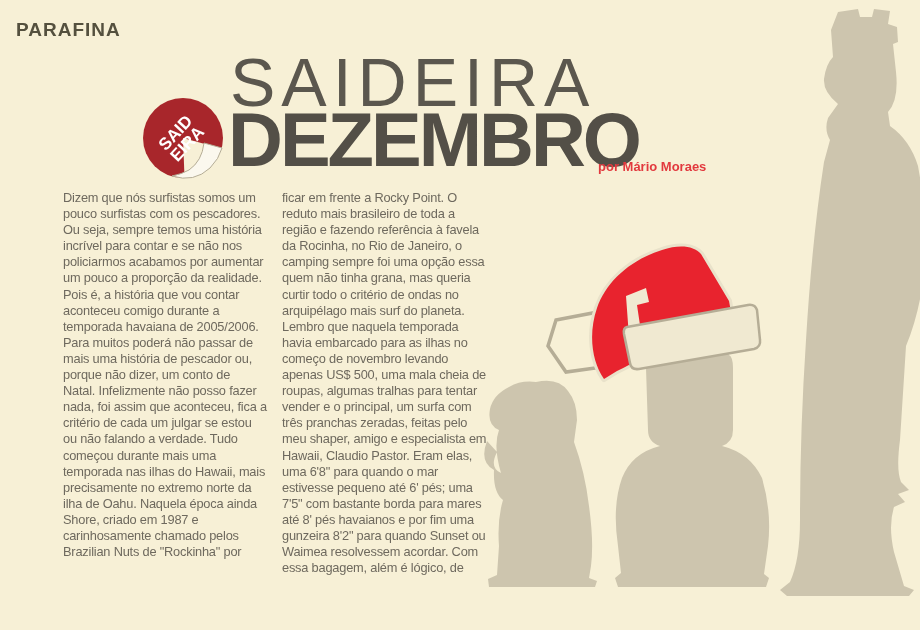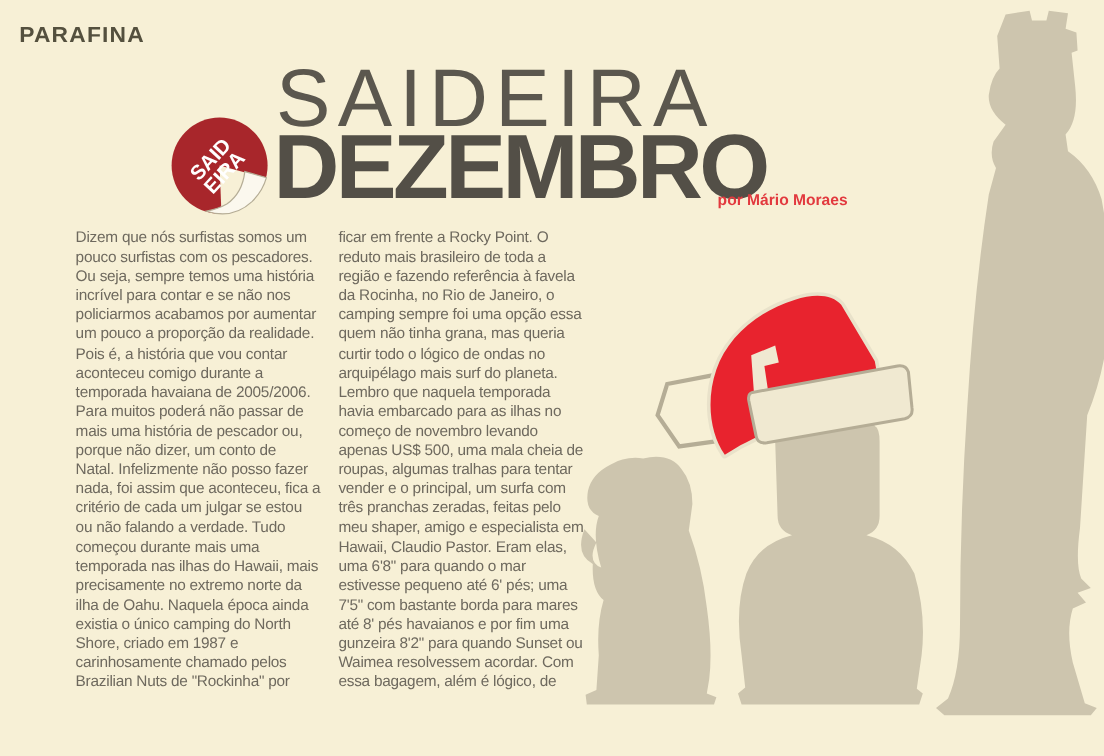--- a/index.html
+++ b/index.html
@@ -91,33 +91,32 @@
       <div class="tline">mais uma história de pescador ou,</div>
       <div class="tline">porque não dizer, um conto de</div>
       <div class="tline">Natal. Infelizmente não posso fazer</div>
       <div class="tline">nada, foi assim que aconteceu, fica a</div>
       <div class="tline">critério de cada um julgar se estou</div>
       <div class="tline">ou não falando a verdade. Tudo</div>
       <div class="tline">começou durante mais uma</div>
       <div class="tline">temporada nas ilhas do Hawaii, mais</div>
       <div class="tline">precisamente no extremo norte da</div>
       <div class="tline">ilha de Oahu. Naquela época ainda</div>
-      <div class="tline">existia o único camping do North</div>
       <div class="tline">Shore, criado em 1987 e</div>
       <div class="tline">carinhosamente chamado pelos</div>
       <div class="tline">Brazilian Nuts de "Rockinha" por</div>
     </div>
   <div class="col col2">
       <div class="tline">ficar em frente a Rocky Point. O</div>
       <div class="tline">reduto mais brasileiro de toda a</div>
       <div class="tline">região e fazendo referência à favela</div>
       <div class="tline">da Rocinha, no Rio de Janeiro, o</div>
       <div class="tline">camping sempre foi uma opção essa</div>
       <div class="tline">quem não tinha grana, mas queria</div>
-      <div class="tline">curtir todo o lógico de ondas no</div>
+      <div class="tline">curtir todo o critério de ondas no</div>
       <div class="tline">arquipélago mais surf do planeta.</div>
       <div class="tline">Lembro que naquela temporada</div>
       <div class="tline">havia embarcado para as ilhas no</div>
       <div class="tline">começo de novembro levando</div>
       <div class="tline">apenas US$ 500, uma mala cheia de</div>
       <div class="tline">roupas, algumas tralhas para tentar</div>
       <div class="tline">vender e o principal, um surfa com</div>
       <div class="tline">três pranchas zeradas, feitas pelo</div>
       <div class="tline">meu shaper, amigo e especialista em</div>
       <div class="tline">Hawaii, Claudio Pastor. Eram elas,</div>

